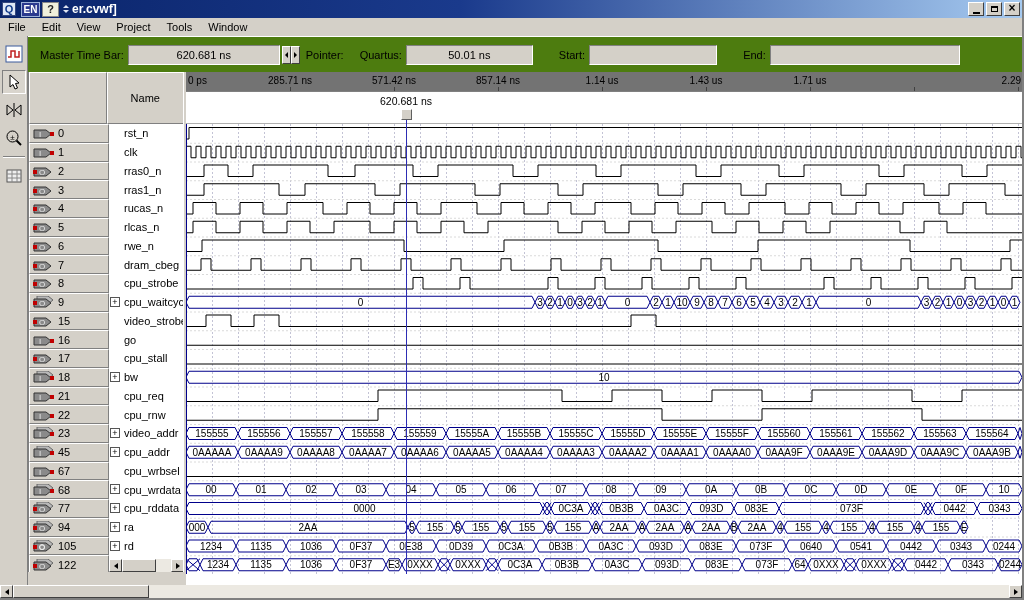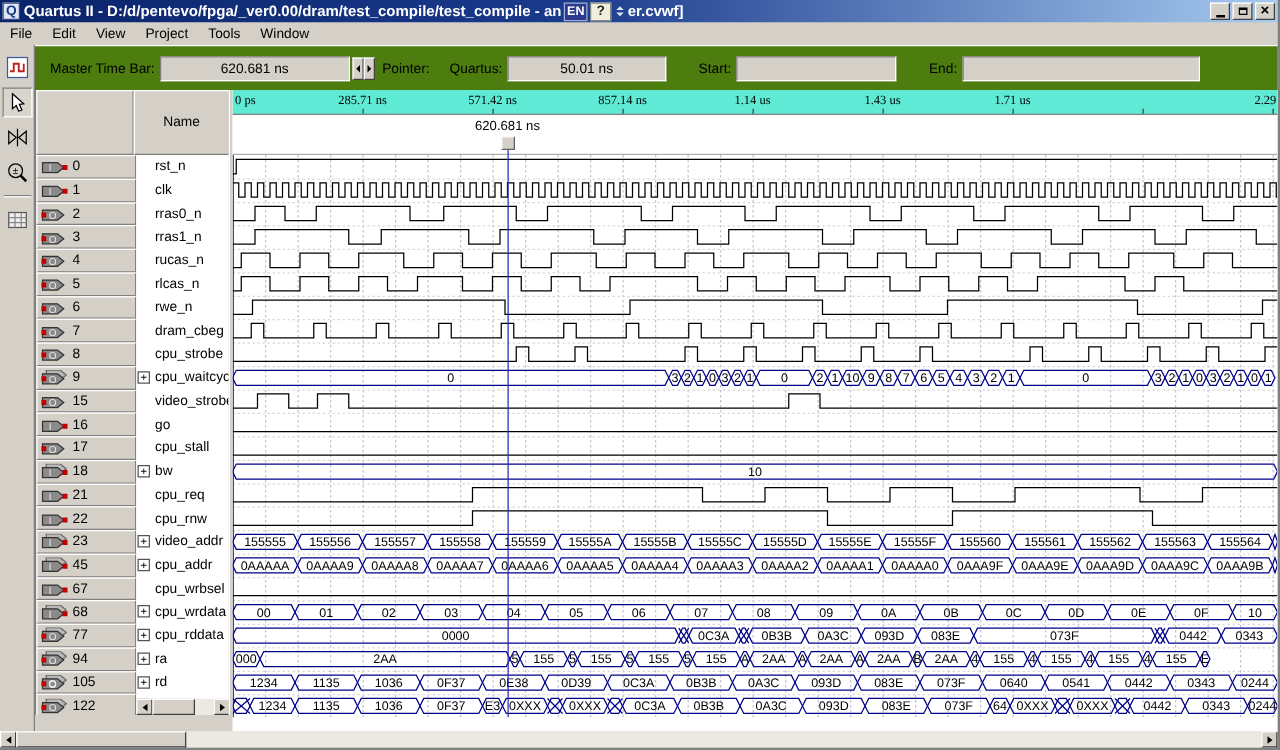--- a/index.html
+++ b/index.html
@@ -110,22 +110,22 @@
   }
   .sig-name { margin-left:15px; white-space:nowrap; }
   .names-scrollbar {
     position:absolute; left:108px; bottom:0; width:47px; height:13px;
   }
   
   .splitter { position:absolute; left:183px; top:72px; width:3px; bottom:26px; background:#d4d0c8; border-left:1px solid #fff; }
   
   .wave-panel { position:absolute; left:186px; top:72px; right:0; bottom:13px; background:#fff; overflow:hidden; }
   .ruler {
-    position:absolute; left:0; top:0; right:0; height:20px; background:#5eead4;
-    border-bottom:1px solid #808080; font-size:10px; color:#000;font-family:Liberation Serif, serif;
+    position:absolute; left:0; top:0; right:0; height:20px; background:#737373;
+    border-bottom:1px solid #808080; font-size:10px; color:#000;
   }
   .ruler .tick-label { position:absolute; top:3px; white-space:nowrap; }
   .ruler .tick-mark { position:absolute; bottom:0; width:1px; height:4px; background:#404040; }
   .cursor-band { position:absolute; left:0; top:20px; right:0; height:32px; background:#fff; border-bottom:1px solid #b0b0b0; }
   .cursor-label { position:absolute; top:3px; font-size:10.5px; transform:translateX(-50%); white-space:nowrap; color:#000; }
   .cursor-handle {
     position:absolute; top:17px; width:11px; height:11px; background:#d4d0c8;
     border:1px solid; border-color:#fff #606060 #606060 #fff;
   }
   .cursor-stem { position:absolute; width:1px; background:#2d2db4; }
@@ -145,21 +145,20 @@
   .sb-thumb { height:13px; background:#d4d0c8; border:1px solid; border-color:#fff #404040 #404040 #fff; flex:0 0 auto; }
   .sb-track { flex:1 1 auto; }
   .names-scrollbar .sb-btn, .names-scrollbar .sb-thumb { height:13px; }
   .names-scrollbar { display:flex; background:#ece9e2; }
 </style>
 </head>
 <body>
 
 <div class="titlebar">
   <div class="app-icon">Q</div>
-  <span class="title-text">Quartus II - D:/d/pentevo/fpga/_ver0.00/dram/test_compile/test_compile - an</span>
   <span class="lang-badge">EN</span>
   <span class="help-badge">?</span>
   <span class="tb-spinner">
       <i class="up"></i>
       <i class="dn"></i>
     </span>
   <span class="title-text">er.cvwf]</span>
   <div class="win-buttons">
     <div class="win-btn">
         <span class="glyph-min"></span>

